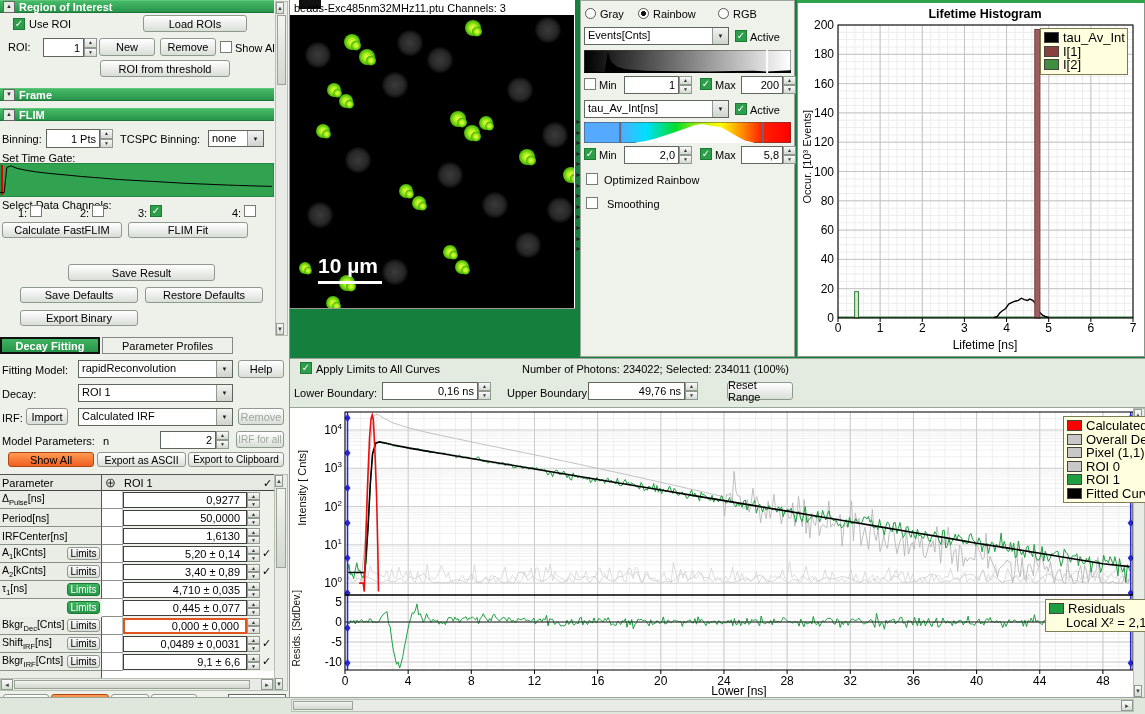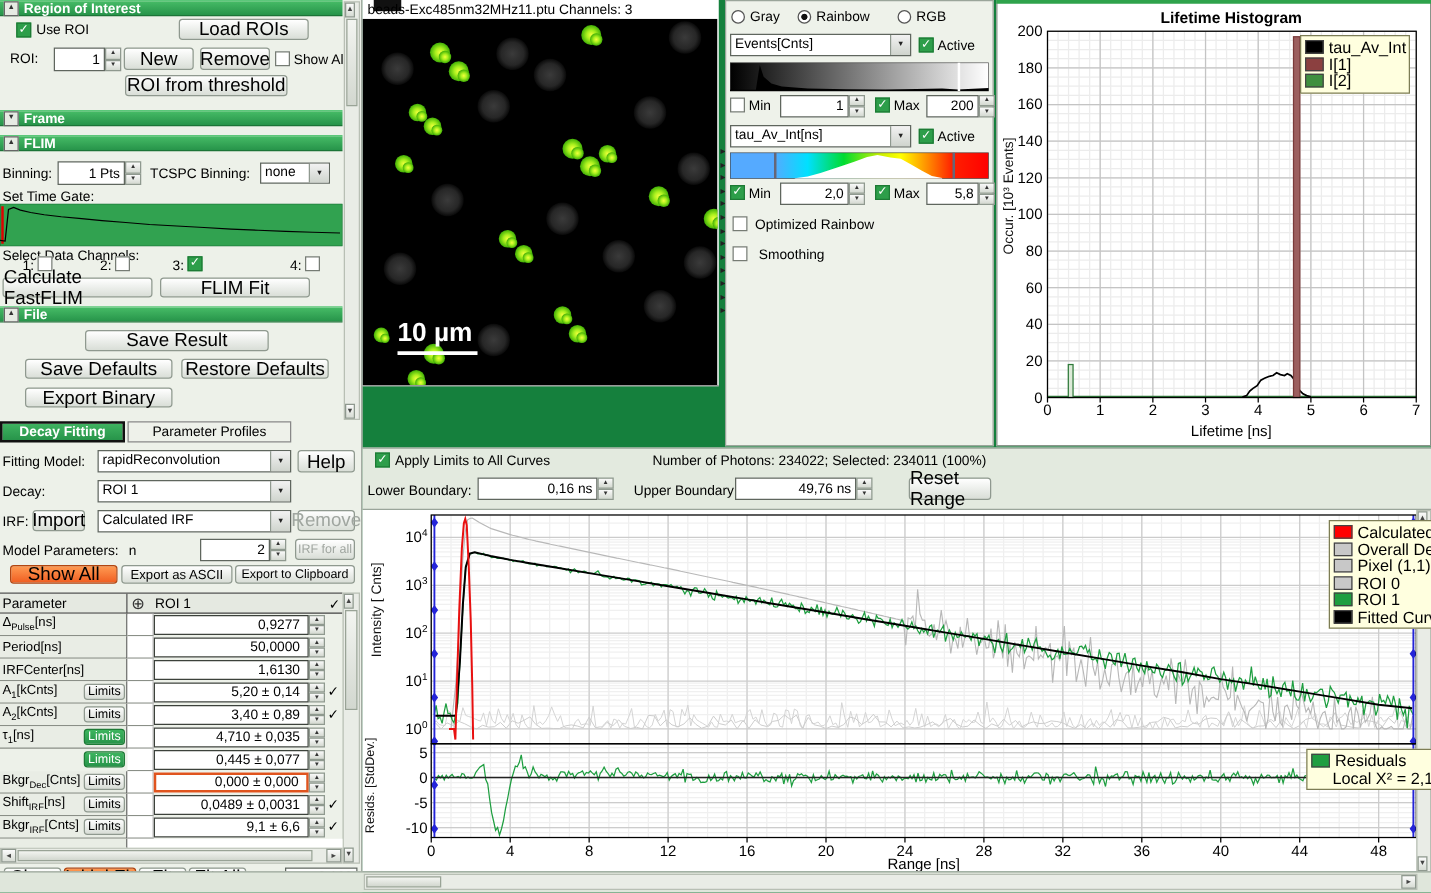--- a/index.html
+++ b/index.html
@@ -2,21 +2,21 @@
 <html><head>
 <meta charset="utf-8">
 <style>
   html,body{margin:0;padding:0;background:#c9d2c5;}
   body{font-family:"Liberation Sans",sans-serif;font-size:11px;color:#000;}
   .app{position:relative;width:1145px;height:714px;background:#15803d;overflow:hidden;}
   svg{font-family:"Liberation Sans",sans-serif;}
   .t{position:absolute;white-space:nowrap;}
   .btn{position:absolute;display:flex;align-items:center;justify-content:center;
        background:linear-gradient(#ffffff,#d9ded7);border:1px solid #8f998f;border-radius:3px;
-       box-sizing:border-box;color:#000;font-size:15px;cursor:default;}
+       box-sizing:border-box;color:#000;font-size:11px;cursor:default;}
   .btn.dis{color:#a0a6a0;}
   .btn.orange{background:linear-gradient(#ff9a52,#f05f22);border-color:#b04612;}
   .cb{position:absolute;width:12px;height:12px;box-sizing:border-box;border:1px solid #767c74;
       background:#fff;color:#fff;font-size:10px;line-height:10px;text-align:center;}
   .cb.on{background:#2d9e4a;border-color:#1d7a35;}
   .rb{position:absolute;width:11px;height:11px;border:1px solid #555;border-radius:50%;background:#fff;box-sizing:border-box;}
   .rb.sel{background:radial-gradient(circle,#111 0 2.2px,#fff 2.8px);}
   .ud{position:absolute;width:13px;box-sizing:border-box;display:flex;flex-direction:column;}
   .ud b{flex:1;background:linear-gradient(#fafafa,#d4d9d1);border:1px solid #8f998f;
         font-size:5px;line-height:6px;text-align:center;color:#333;font-weight:normal;}
@@ -121,24 +121,20 @@
     </svg>
   <span class="t" style="left:2px;top:199px;">Select Data Channels:</span>
   <div id="channels"></div>
   <div class="btn" style="left:2px;top:222px;width:120px;height:16px;">
       <span>Calculate FastFLIM</span>
     </div>
   <div class="btn" style="left:128px;top:222px;width:120px;height:16px;">
       <span>FLIM Fit</span>
     </div>
 
-  <div class="ghead" style="top:245px;">
-    <i>▲</i>
-      <span>File</span>
-  </div>
   <div class="btn" style="left:68px;top:264px;width:147px;height:17px;">
       <span>Save Result</span>
     </div>
   <div class="btn" style="left:20px;top:287px;width:118px;height:16px;">
       <span>Save Defaults</span>
     </div>
   <div class="btn" style="left:145px;top:287px;width:118px;height:16px;">
       <span>Restore Defaults</span>
     </div>
   <div class="btn" style="left:20px;top:310px;width:118px;height:16px;">
@@ -803,21 +799,21 @@
       <line x1="621.4399999999999" y1="262" x2="621.4399999999999" y2="266" stroke="#000"></line>
       <text x="684.5999999999999" y="277" text-anchor="middle" font-size="12">40</text>
       <line x1="684.5999999999999" y1="262" x2="684.5999999999999" y2="266" stroke="#000"></line>
       <text x="747.76" y="277" text-anchor="middle" font-size="12">44</text>
       <line x1="747.76" y1="262" x2="747.76" y2="266" stroke="#000"></line>
       <text x="810.92" y="277" text-anchor="middle" font-size="12">48</text>
       <line x1="810.92" y1="262" x2="810.92" y2="266" stroke="#000"></line>
     </svg>
   <span class="vtext" style="left:296px;top:450px;">Intensity [ Cnts]</span>
   <span class="vtext" style="left:291px;top:590px;font-size:10px;">Resids. [StdDev.]</span>
-  <span class="t" style="left:739px;top:684px;transform:translateX(-50%);font-size:12px;">Range [ns]</span>
+  <span class="t" style="left:739px;top:684px;transform:translateX(-50%);font-size:12px;">Lower [ns]</span>
   <div class="legend" id="decaylegend" style="left:1063px;top:416px;width:84px;">
       <div class="li">
         <span class="sw" style="background: rgb(255, 0, 0);"></span>
         <span>Calculated IRF</span>
       </div>
       <div class="li">
         <span class="sw" style="background: rgb(200, 200, 200);"></span>
         <span>Overall Decay</span>
       </div>
       <div class="li">

